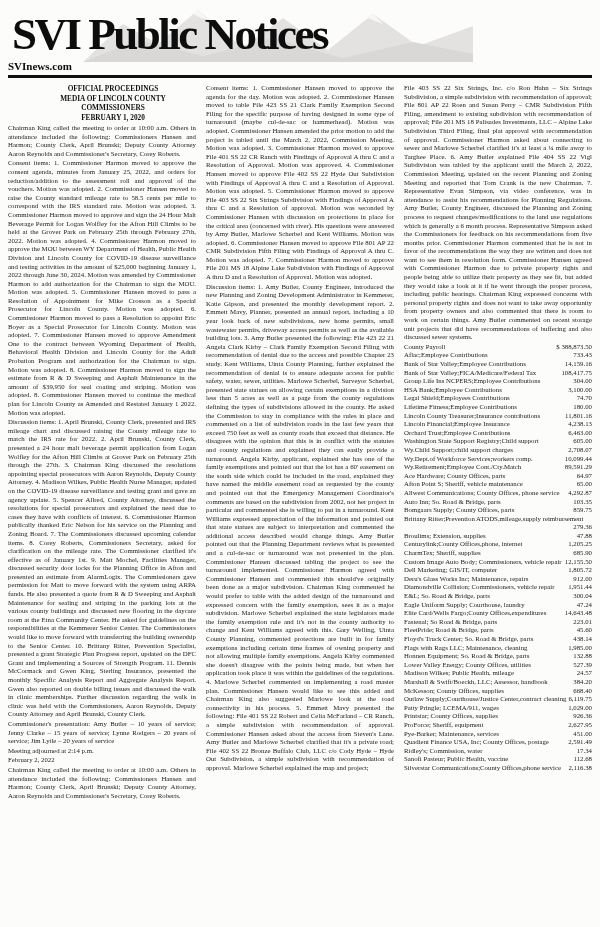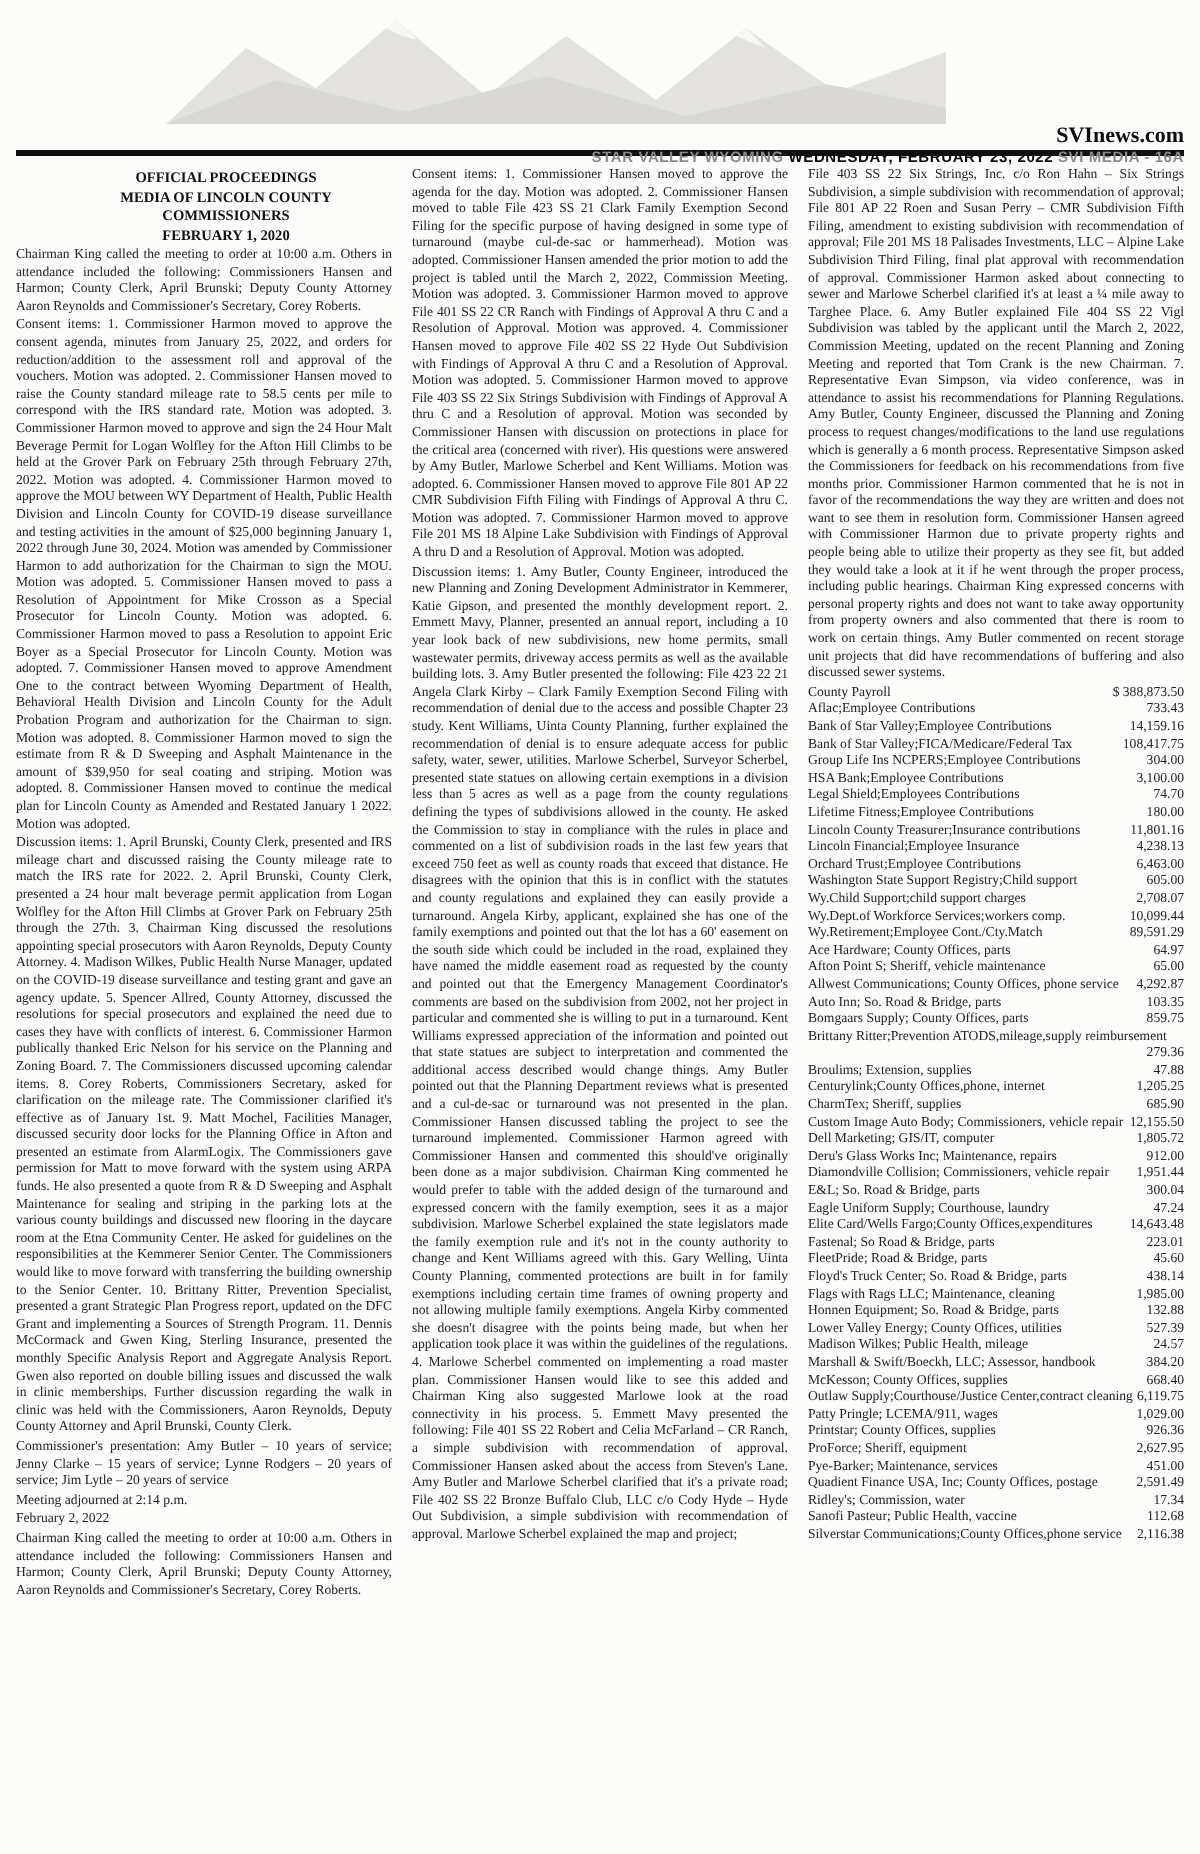--- a/index.html
+++ b/index.html
@@ -6,21 +6,21 @@
   html,body { width:600px; height:927px; }
   body { background:#e9e7e4; font-family:"Liberation Serif", serif; }
   .page { width:600px; height:927px; background:#fcfcfa; position:relative; overflow:hidden; color:#1c1c1c; }
 
   
   .masthead { position:relative; height:62px; margin:0 8px; }
   .mast-art { position:absolute; left:75px; top:4px; width:390px; height:58px; opacity:.55; }
   .mast-title { position:absolute; left:4px; top:8px; font-size:45px; font-weight:bold;
                 letter-spacing:-2.5px; color:#0d0d0d; font-family:"Liberation Serif", serif; z-index:2; }
   .info-bar { display:flex; justify-content:space-between; align-items:flex-end;
-              margin:0 8px; padding-bottom:3px; border-bottom:3px solid #111; height:16px;flex-direction:column; }
+              margin:0 8px; padding-bottom:3px; border-bottom:3px solid #111; height:16px; }
   .site { font-size:11px; font-weight:bold; color:#0d0d0d; letter-spacing:0; }
   .dateline { font-family:"Liberation Sans", sans-serif; font-size:7.5px; letter-spacing:.3px; }
   .dl-gray { color:#8a8a8a; font-weight:bold; }
   .dl-black { color:#0d0d0d; font-weight:bold; }
 
   
   .cols { display:flex; gap:10px; margin:6px 8px 0 8px; }
   .col { width:188px; font-size:6.8px; line-height:8.6px; text-align:justify; color:#222;
          font-family:"Liberation Serif", serif; }
   .col-head { text-align:center; font-weight:bold; font-size:7.3px; line-height:9.5px; color:#111;margin-left:22px; }
@@ -37,25 +37,25 @@
 
 <div class="page">
 
   <div class="masthead">
     <svg class="mast-art" viewBox="0 0 390 58" preserveAspectRatio="none">
       <polygon points="0,58 40,20 75,40 115,6 160,44 200,14 245,46 290,10 335,42 390,22 390,58" fill="#cfcecb"></polygon>
       <polygon points="110,10 115,6 126,16 118,14" fill="#f4f3f1"></polygon>
       <polygon points="285,14 290,10 300,20 292,17" fill="#f4f3f1"></polygon>
       <polygon points="0,58 55,36 120,52 190,34 260,54 330,38 390,50 390,58" fill="#bdbcb9"></polygon>
     </svg>
+    <div class="mast-title">SVI Public Notices</div>
   </div>
 
   <div class="info-bar">
     <span class="site">SVInews.com</span>
-    <span class="dateline"><span class="dl-gray">STAR VALLEY WYOMING </span><span class="dl-black">WEDNESDAY, FEBRUARY 23, 2022</span><span class="dl-gray"> SVI MEDIA - 16A</span></span>
   </div>
 
   <div class="cols">
 
     <div class="col">
       <div class="col-head">OFFICIAL PROCEEDINGS</div>
       <div class="col-head">MEDIA OF LINCOLN COUNTY COMMISSIONERS</div>
       <div class="col-head">FEBRUARY 1, 2020</div>
       <div class="h-sp"></div>
       <div>

